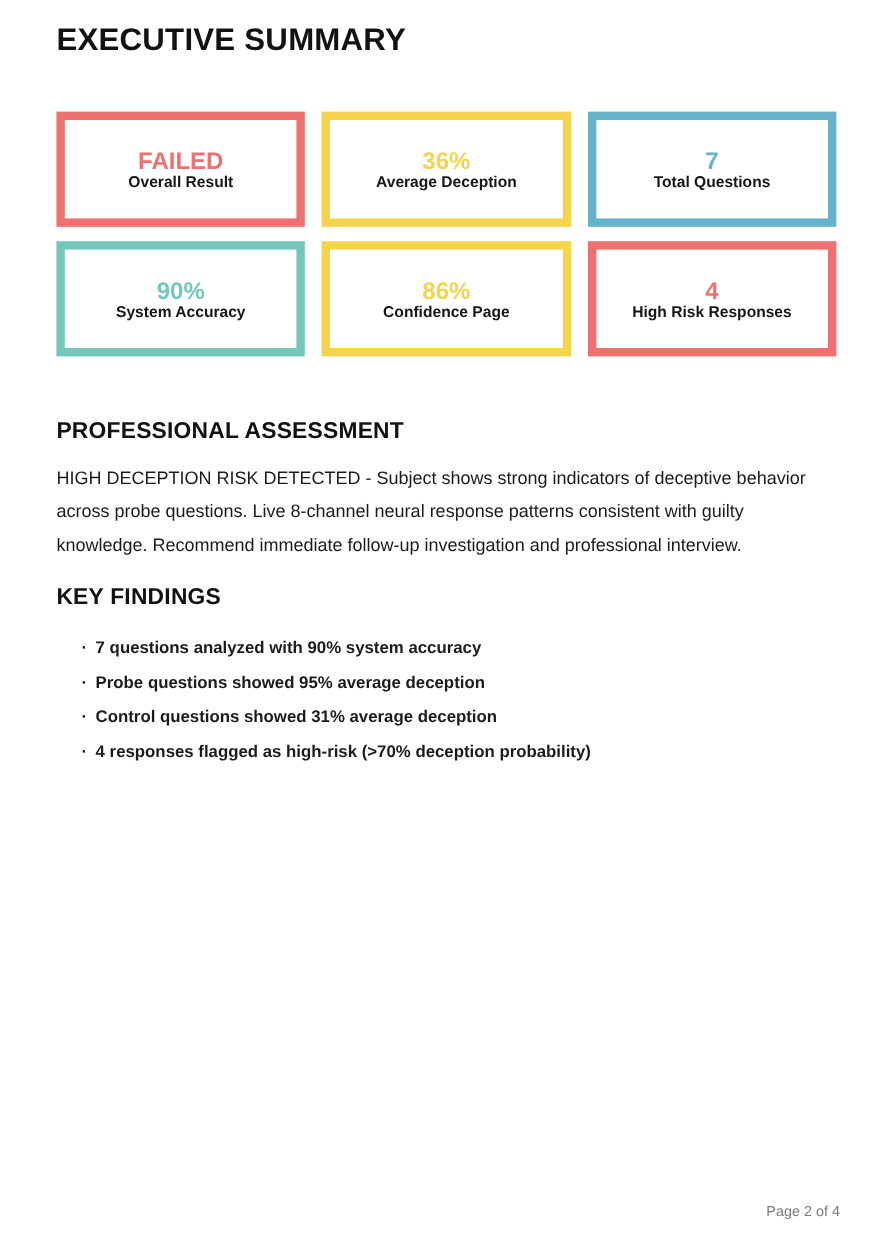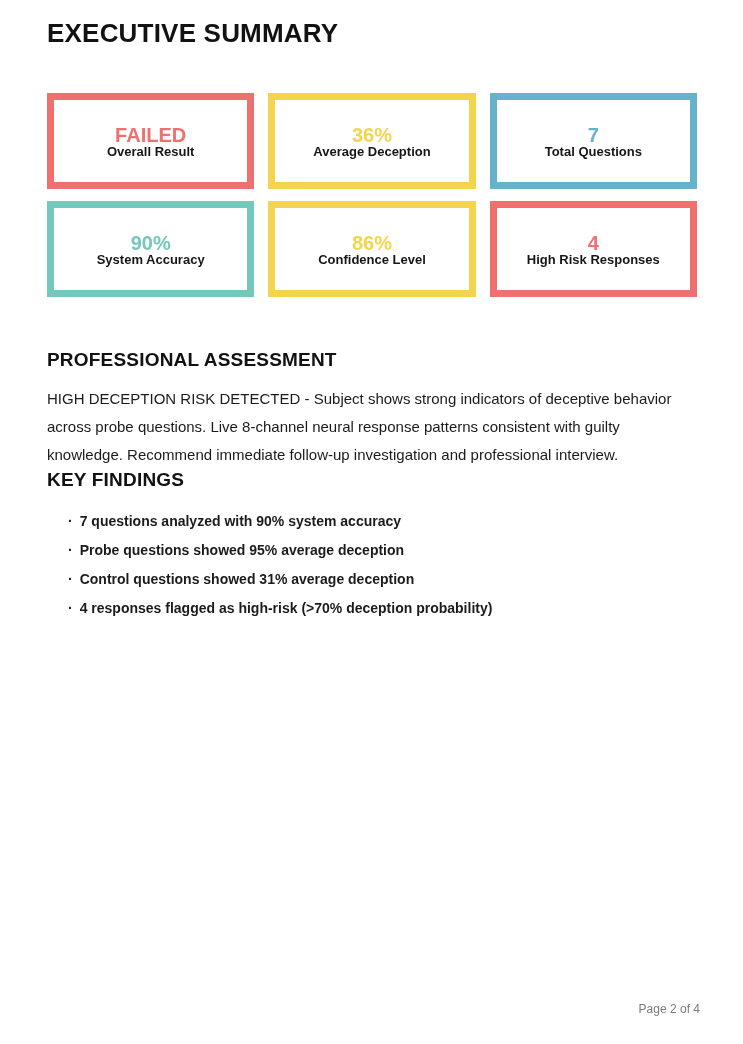--- a/index.html
+++ b/index.html
@@ -66,20 +66,21 @@
   .assessment-heading {
     margin-top: 52px;
   }
   .assessment-body {
     margin: 14px 0 0 0;
     font-size: 15px;
     line-height: 28px;
     color: #1b1b1b;
   }
   .findings-heading {
+    margin-top: 18px;
   }
   .findings-list {
     list-style: none;
     margin: 16px 0 0 0;
     padding: 0 0 0 21px;
   }
   .findings-list li {
     font-size: 14px;
     font-weight: bold;
     line-height: 29px;
@@ -120,21 +121,21 @@
     <div class="card-label">Total Questions</div>
   </div>
 
   <div class="card" style="border-color: rgb(116, 199, 187);">
     <div class="card-value" style="color: rgb(116, 199, 187);">90%</div>
     <div class="card-label">System Accuracy</div>
   </div>
 
   <div class="card" style="border-color: rgb(245, 212, 77); align-items: center;">
     <div class="card-value" style="color: rgb(245, 212, 77);">86%</div>
-    <div class="card-label">Confidence Level</div>
+    <div class="card-label">Confidence Page</div>
   </div>
 
   <div class="card" style="border-color: rgb(238, 113, 112);">
     <div class="card-value" style="color: rgb(238, 113, 112);">4</div>
     <div class="card-label">High Risk Responses</div>
   </div>
 </div>
 
     <h2 class="section-heading assessment-heading">PROFESSIONAL ASSESSMENT</h2>
 

